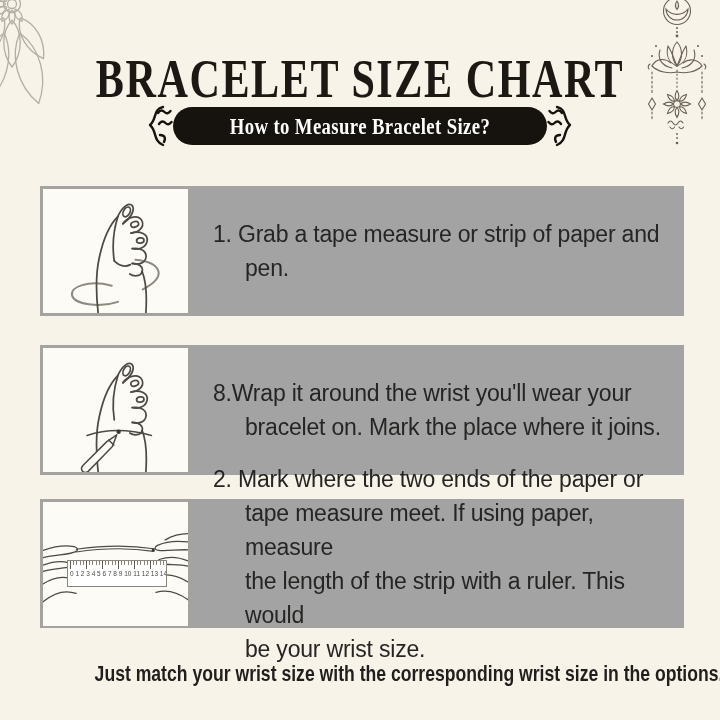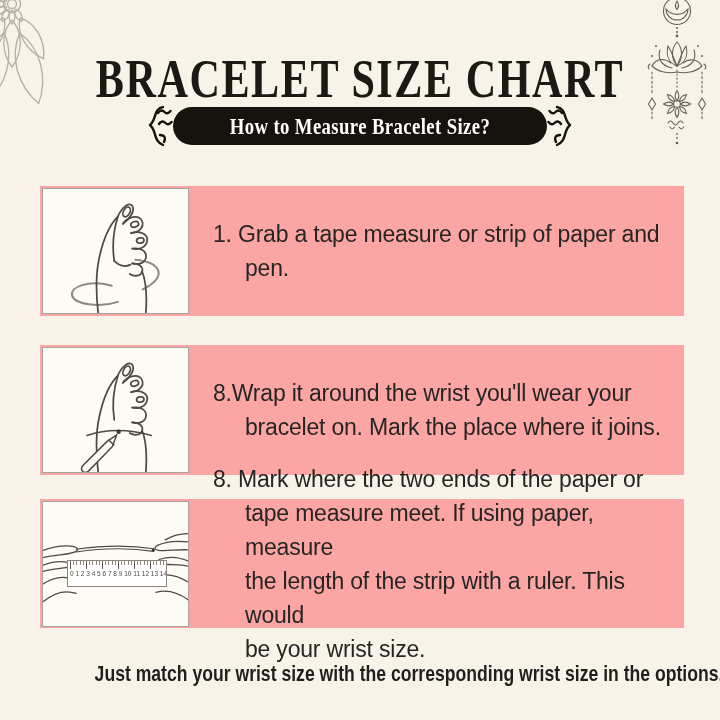--- a/index.html
+++ b/index.html
@@ -27,21 +27,21 @@
   .flourish.right { transform:scaleX(-1); }
   .badge {
     background:#16130f; color:#fff; border-radius:20px; height:38px;
     display:flex; align-items:center; padding:0 20px;
     font-family:"Liberation Serif", serif; font-weight:700; font-size:24px;
     letter-spacing:.5px; white-space:nowrap;
   }
   .badge .scx { display:inline-block; transform:scaleX(.78); transform-origin:center; }
   
   .step {
-    position:absolute; left:40px; width:644px; background:#fca5a5;
+    position:absolute; left:40px; width:644px; background:#a3a3a3;
     display:flex; align-items:center;
   }
   .step.s1 { top:186px; height:130px; }
   .step.s2 { top:345px; height:130px; }
   .step.s3 { top:499px; height:129px; }
   .illus {
     position:relative; flex:none; box-sizing:border-box;
     width:147px; height:126px; margin-left:2px;
     background:#fcfbf6; border:1px solid #a8a39a;
   }
@@ -256,21 +256,21 @@
           <path d="M32,45 C60,41 84,41 107,44.5" stroke-width="1"></path>
           <path d="M32,47.5 C60,43.5 84,43.5 107,47" stroke-width="1"></path>
         </g>
         <circle cx="106.5" cy="45.7" r="1.6" fill="#3a3733"></circle>
       </svg>
       <div class="ruler">
         <div class="ruler-ticks"></div>
         <span class="ruler-numbers">0 1 2 3 4 5 6 7 8 9 10 11 12 13 14</span>
       </div>
     </div>
-    <p class="step-text">8. Mark where the two ends of the paper or
+    <p class="step-text">2. Mark where the two ends of the paper or
 tape measure meet. If using paper, measure
 the length of the strip with a ruler. This would
 be your wrist size.</p>
   </section>
 
   <p class="footer">
     <span class="scx">Just match your wrist size with the corresponding wrist size in the options.</span>
   </p>
 
 </div>

